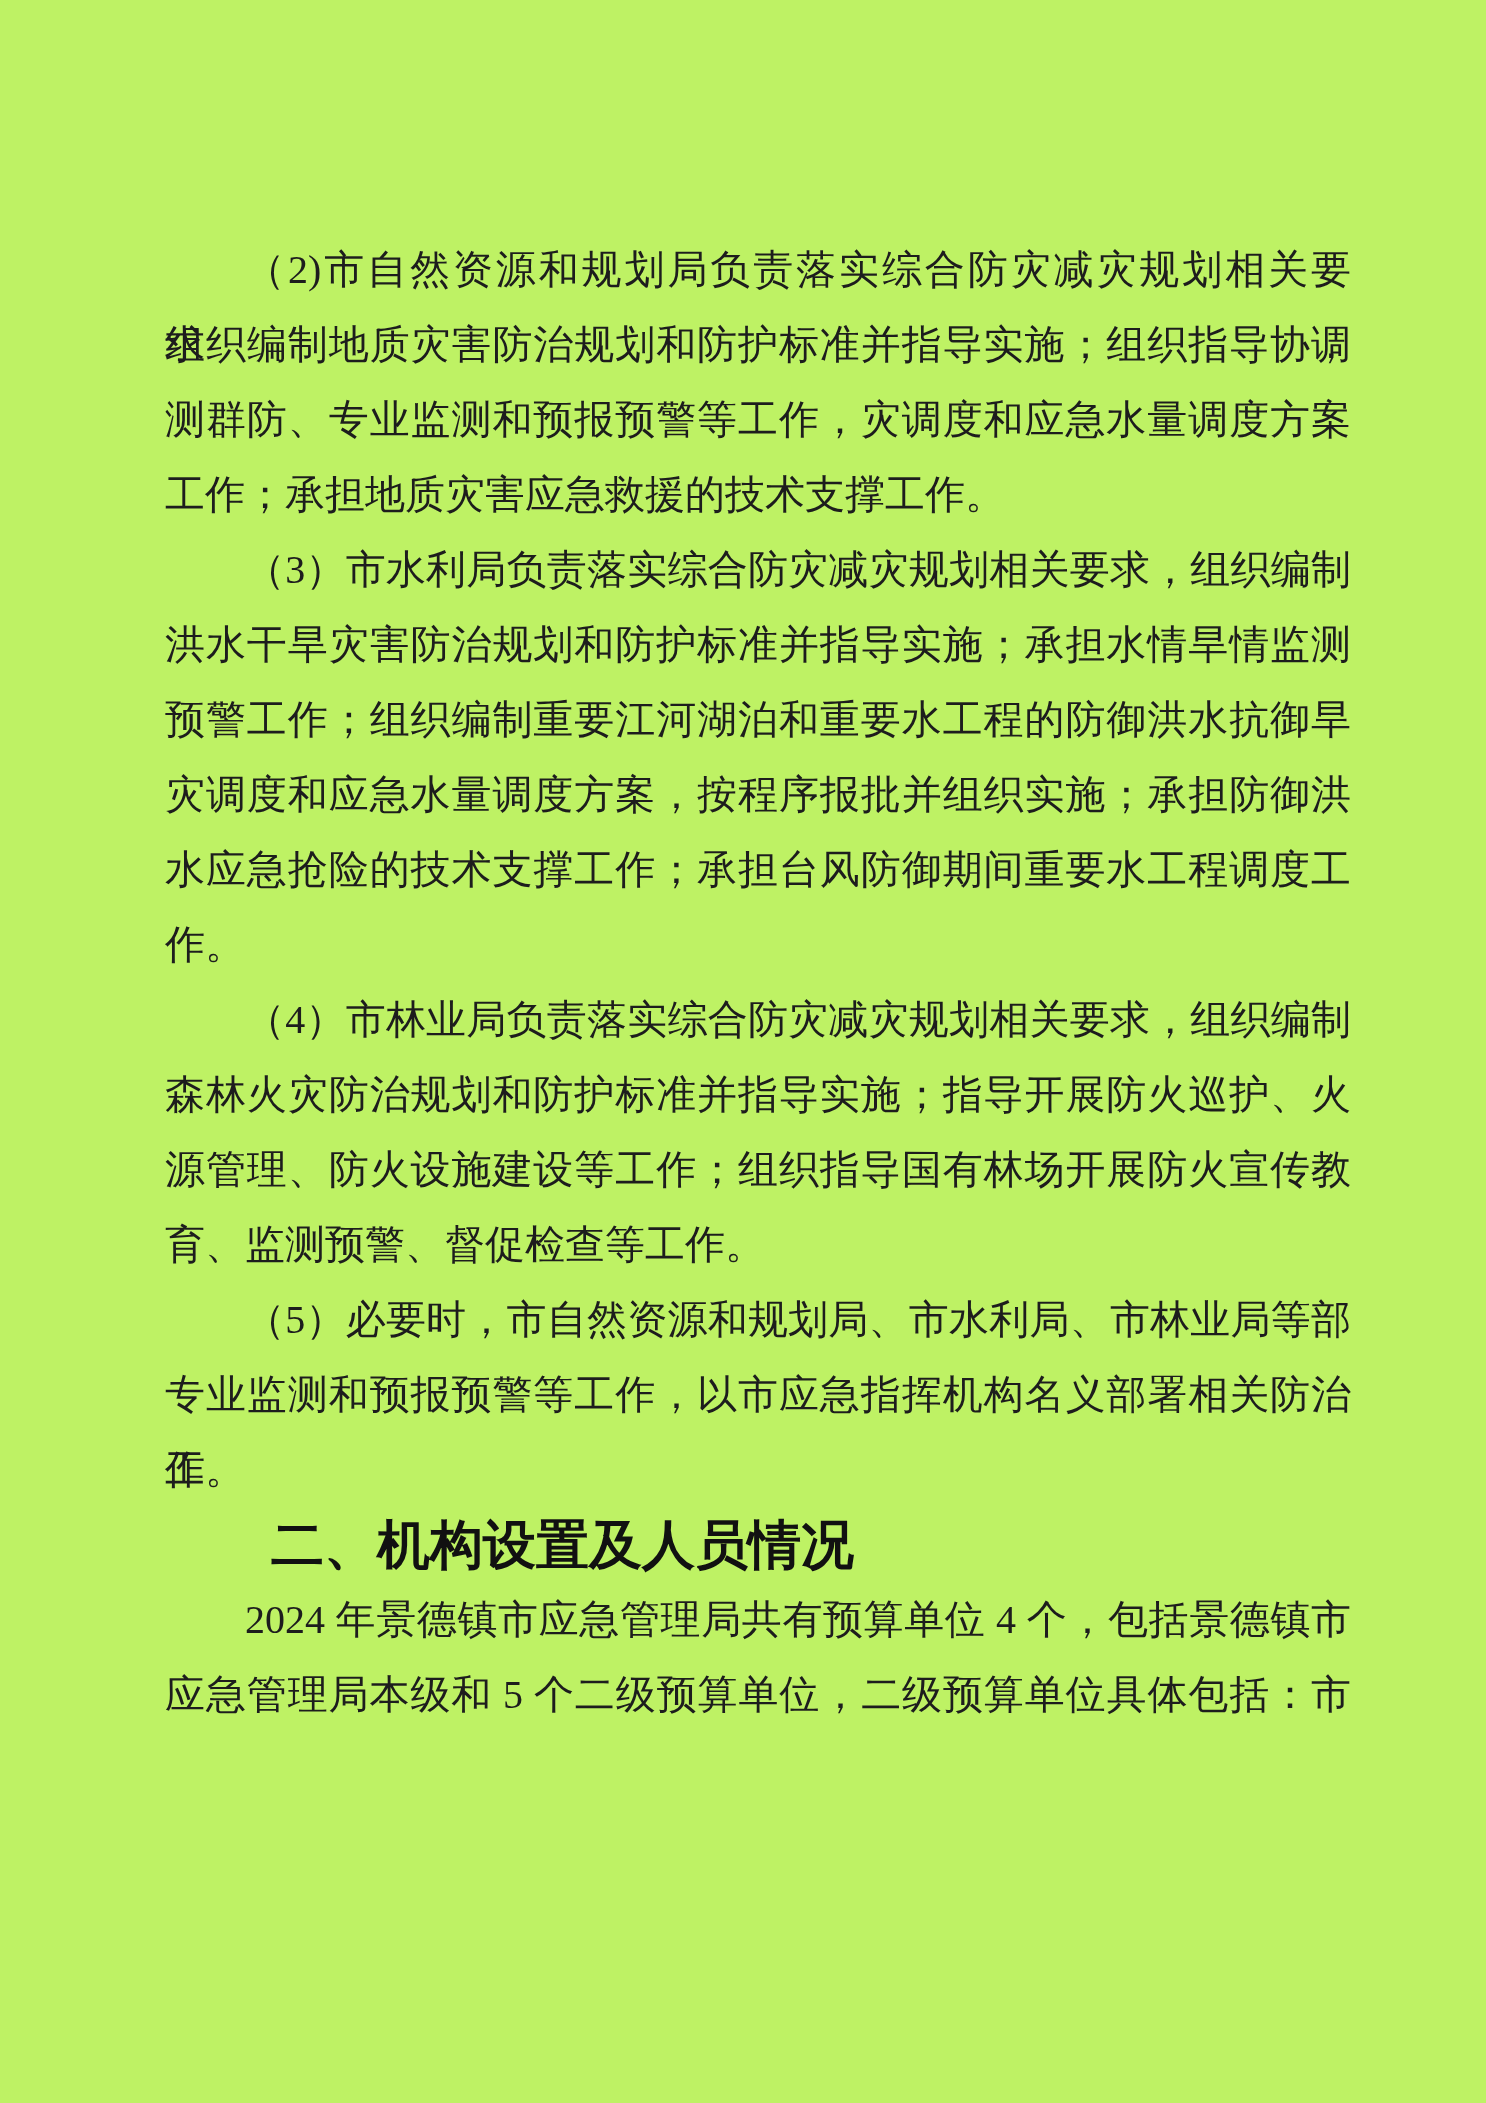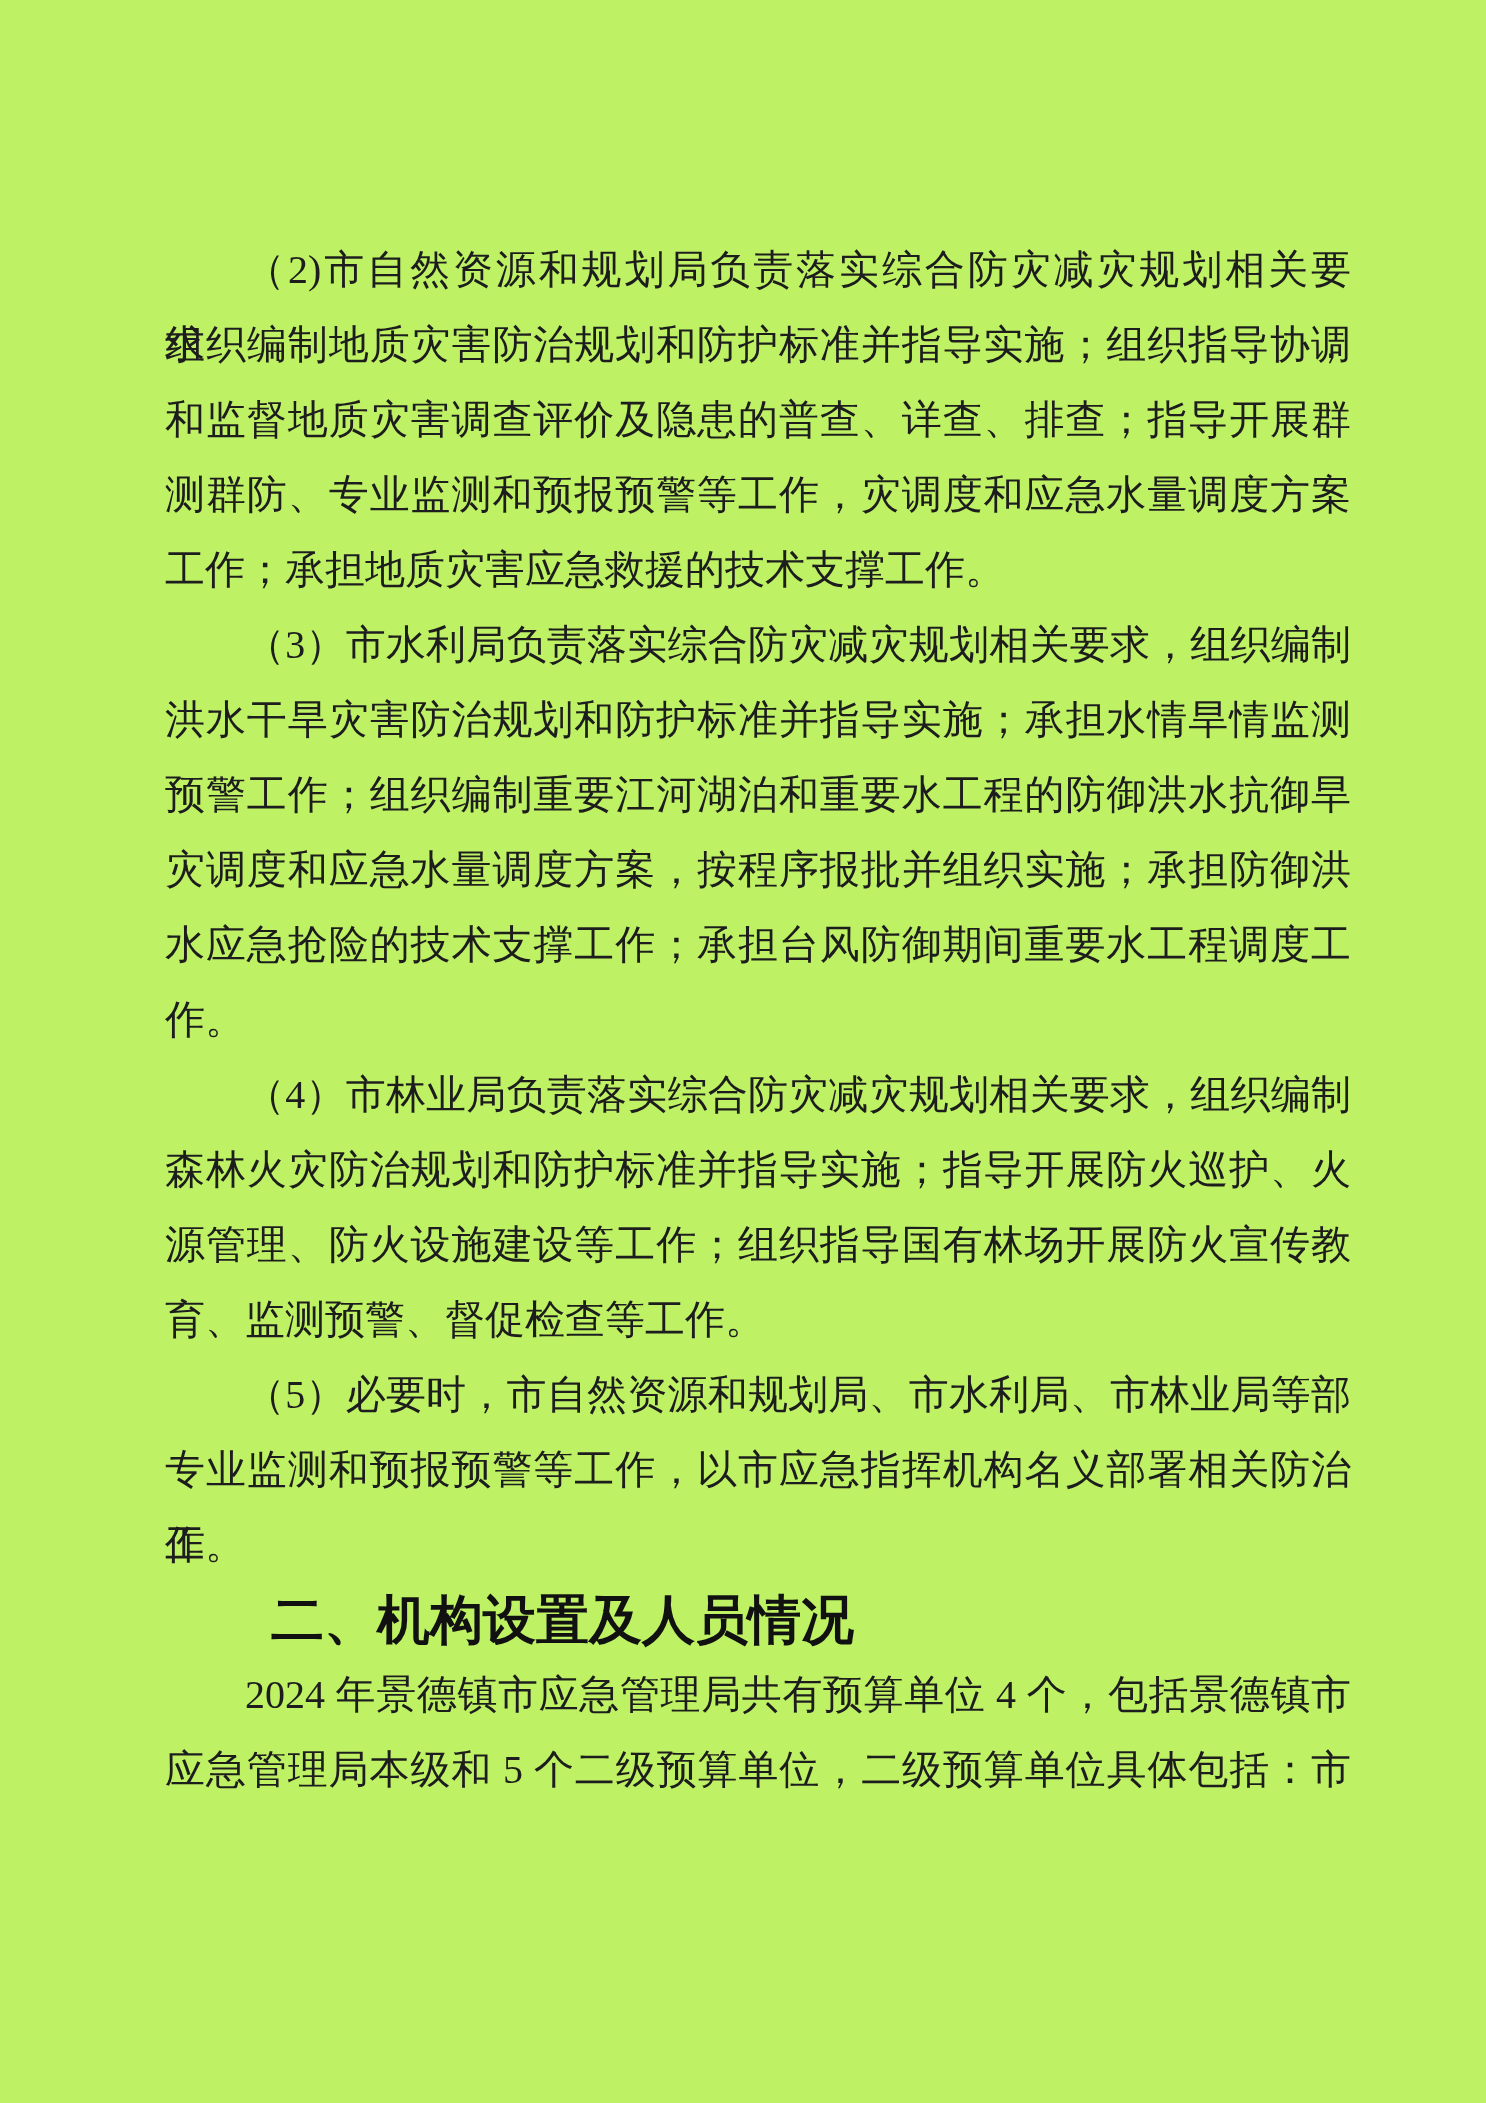--- a/index.html
+++ b/index.html
@@ -57,21 +57,20 @@
   </style>
 </head>
 <body>
 
 <div class="page">
   <div class="content">
 
     <div class="para">
       <div class="line j first">（2)市自然资源和规划局负责落实综合防灾减灾规划相关要求，</div>
       <div class="line j">组织编制地质灾害防治规划和防护标准并指导实施；组织指导协调</div>
-      <div class="line j">和监督地质灾害调查评价及隐患的普查、详查、排查；指导开展群</div>
       <div class="line j">测群防、专业监测和预报预警等工作，灾调度和应急水量调度方案</div>
       <div class="line">工作；承担地质灾害应急救援的技术支撑工作。</div>
     </div>
 
     <div class="para">
       <div class="line j first">（3）市水利局负责落实综合防灾减灾规划相关要求，组织编制</div>
       <div class="line j">洪水干旱灾害防治规划和防护标准并指导实施；承担水情旱情监测</div>
       <div class="line j">预警工作；组织编制重要江河湖泊和重要水工程的防御洪水抗御旱</div>
       <div class="line j">灾调度和应急水量调度方案，按程序报批并组织实施；承担防御洪</div>
       <div class="line j">水应急抢险的技术支撑工作；承担台风防御期间重要水工程调度工</div>

